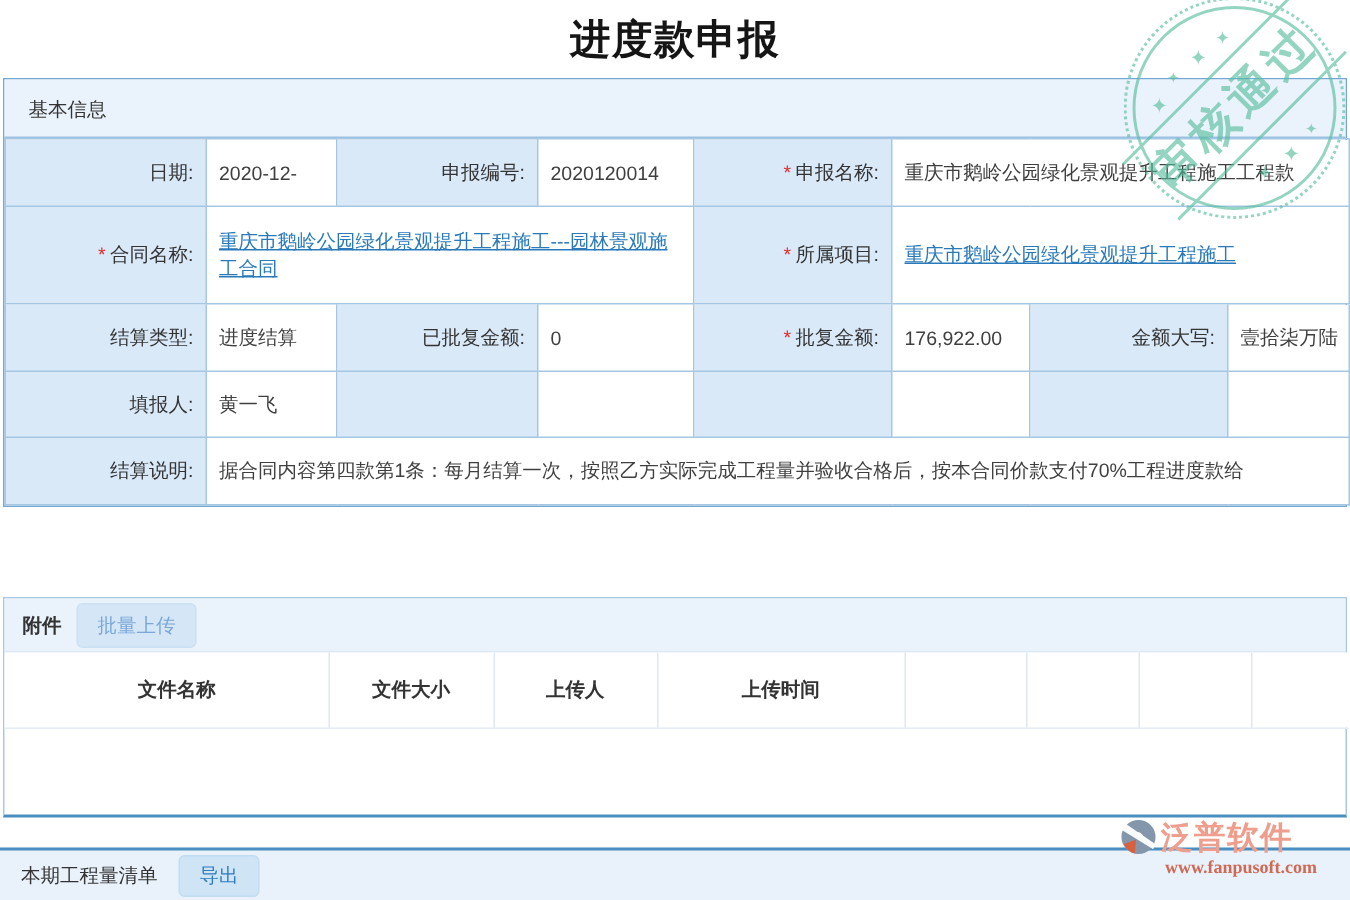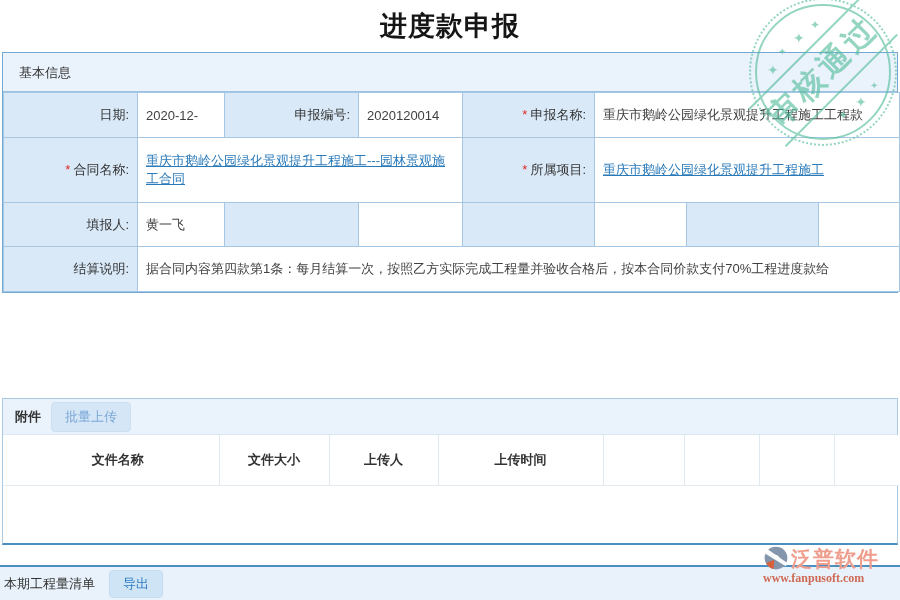--- a/index.html
+++ b/index.html
@@ -58,32 +58,32 @@
     height:50px; font-size:13px; font-weight:bold; color:#333;
     border-right:1px solid #e0e8f0; border-bottom:1px solid #e4ebf2;
     text-align:center; background:#fff;
   }
   table.attach-grid th:first-child { text-align:center; padding-left:14px; }
   table.attach-grid th:last-child { border-right:none; }
   
   .bottom-bar {
     position:absolute; left:0; top:565px; width:900px; height:35px;
     background:#e9f2fb; border-top:2px solid #4a8fc0;
-    display:flex; align-items:center; padding-left:4px;
+    display:flex; align-items:center; padding-left:14px;
   }
   .bottom-title { font-size:13px; color:#333; }
   .btn-export {
     margin-left:14px; background:#cfe5f6; color:#2f7cc0;
     border:1px solid #c2dcf1; border-radius:4px; padding:4px 13px;
     font-size:13px; cursor:pointer; font-family:"Liberation Sans",sans-serif;
   }
   
   .logo {
-    position:absolute; right:5px; top:545px; width:132px; z-index:20;
-    text-align:left; line-height:1;
+    position:absolute; right:22px; top:545px; width:132px; z-index:20;
+    text-align:right; line-height:1;
   }
   .logo-row { display:flex; align-items:center; justify-content:flex-start; }
   .logo-mark { width:26px; height:26px; flex:0 0 26px; }
   .logo-brand { font-size:21px; font-weight:bold; color:#ef9e8e; letter-spacing:1px; margin-left:2px; white-space:nowrap; }
   .logo-url { font-size:12px; font-weight:bold; color:#cf6a55; margin-top:1px; font-family:"Liberation Serif",serif; }
   
   .stamp {
     position:absolute; left:749px; top:-2px; width:148px; height:148px;
     z-index:30; opacity:0.62; pointer-events:none; color:#53bc9c;
   }
@@ -146,20 +146,32 @@
       <td class="val" colspan="3">
         <a class="link">重庆市鹅岭公园绿化景观提升工程施工---园林景观施工合同</a>
       </td>
       <td class="lbl">
         <span class="req">*</span><span>所属项目:</span>
       </td>
       <td class="val" colspan="3">
         <a class="link">重庆市鹅岭公园绿化景观提升工程施工</a>
       </td>
     </tr>
+    <tr class="r4">
+      <td class="lbl">结算类型:</td>
+      <td class="val nowrap">进度结算</td>
+      <td class="lbl">已批复金额:</td>
+      <td class="val nowrap">0</td>
+      <td class="lbl">
+        <span class="req">*</span><span>批复金额:</span>
+      </td>
+      <td class="val nowrap">176,922.00</td>
+      <td class="lbl">金额大写:</td>
+      <td class="val nowrap">壹拾柒万陆</td>
+    </tr>
     <tr class="r5">
       <td class="lbl">填报人:</td>
       <td class="val nowrap">黄一飞</td>
       <td class="lbl"></td>
       <td class="val"></td>
       <td class="lbl"></td>
       <td class="val"></td>
       <td class="lbl"></td>
       <td class="val"></td>
     </tr>

